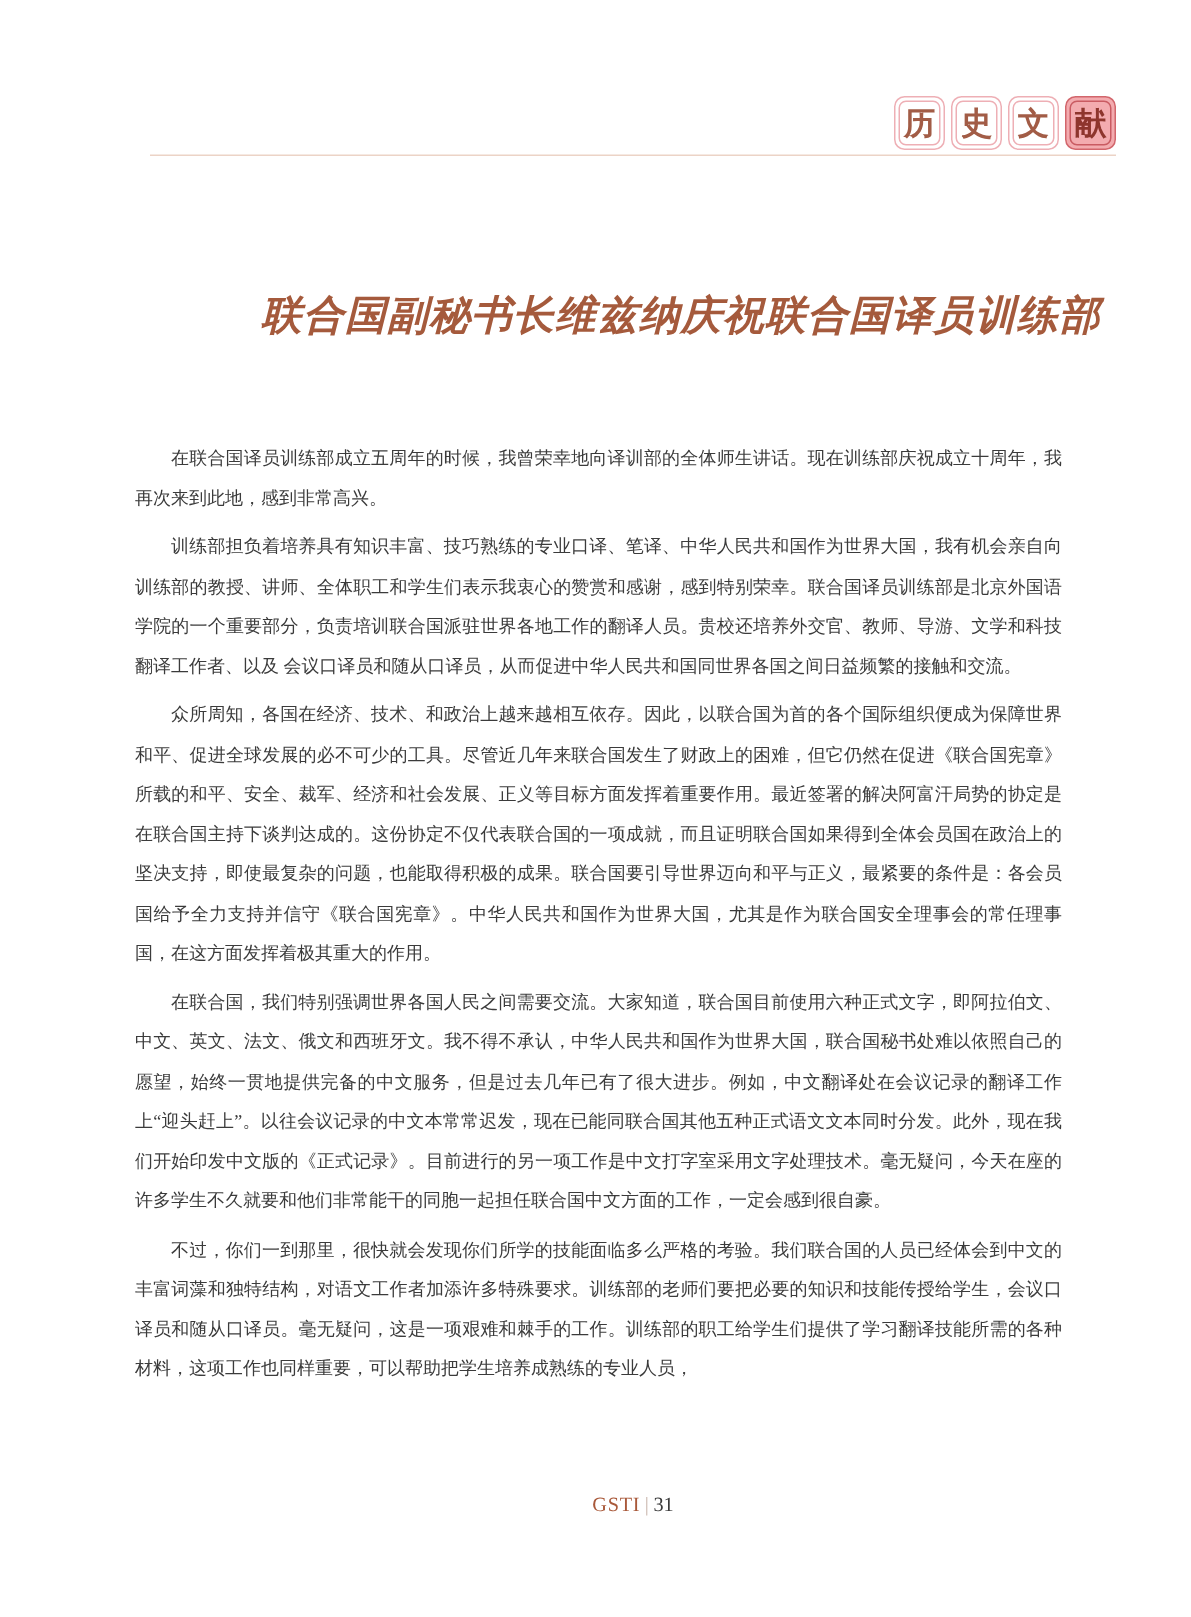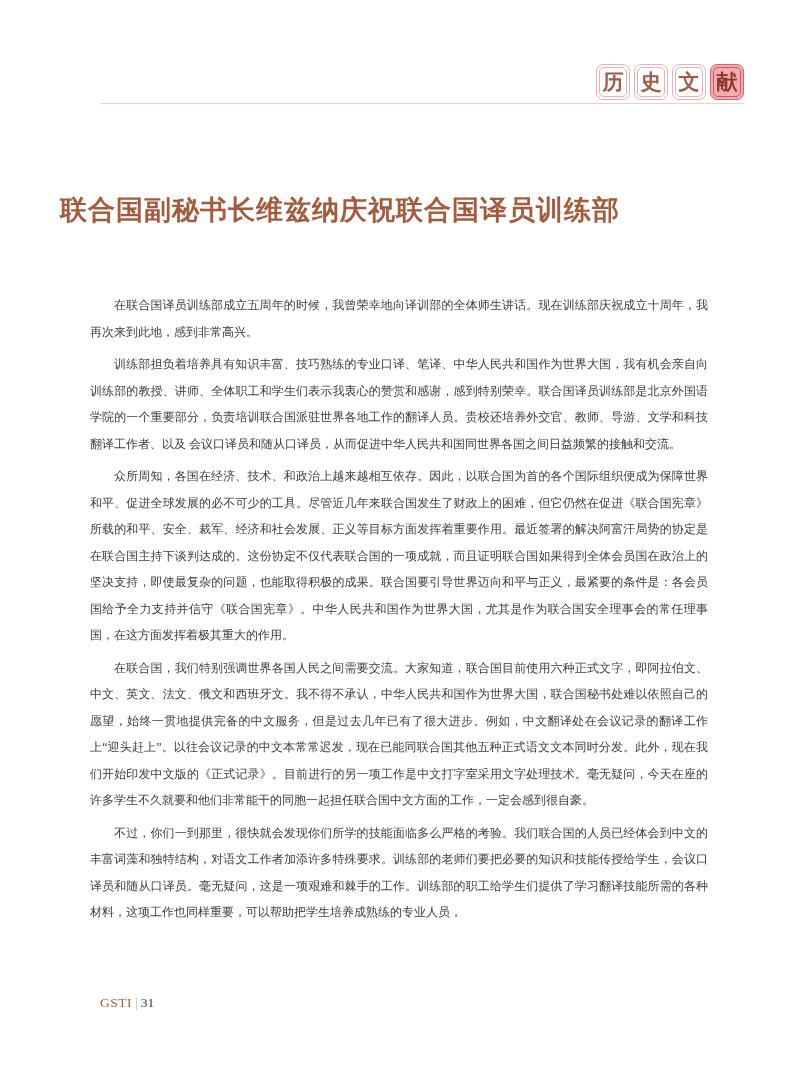--- a/index.html
+++ b/index.html
@@ -39,45 +39,46 @@
     border-color:#c95b62;background:#f3abaf;color:#8e352d;
   }
   .header-rule{
     position:absolute;top:103px;left:100px;right:50px;
     border-top:1px solid #ecd3c6;height:0;
   }
 
   
   .title{
     position:absolute;top:190px;left:60px;right:60px;
-    text-align:left;
+    text-align:right;
     color:#a55a3c;
     font-weight:bold;
     font-size:27px;
     line-height:40px;
     letter-spacing:1px;
+    font-style:italic;
   }
 
   
   .body-text{
     position:absolute;top:292px;left:90px;width:618px;
     color:#3b3b3b;
     font-size:12px;
     line-height:26.5px;
     text-align:justify;
   }
   .body-text p{
     margin:0 0 6px 0;
     text-indent:2em;
   }
 
   
   .footer{
     position:absolute;top:994px;left:100px;right:50px;
-    text-align:left;
+    text-align:center;
     font-size:13.5px;
     line-height:18px;
   }
   .footer .journal{color:#a9593a;letter-spacing:0.5px;}
   .footer .sep{color:#c9b6ac;margin:0 3px;}
   .footer .pageno{color:#3b3b3b;}
 </style>
 </head>
 <body>
 

